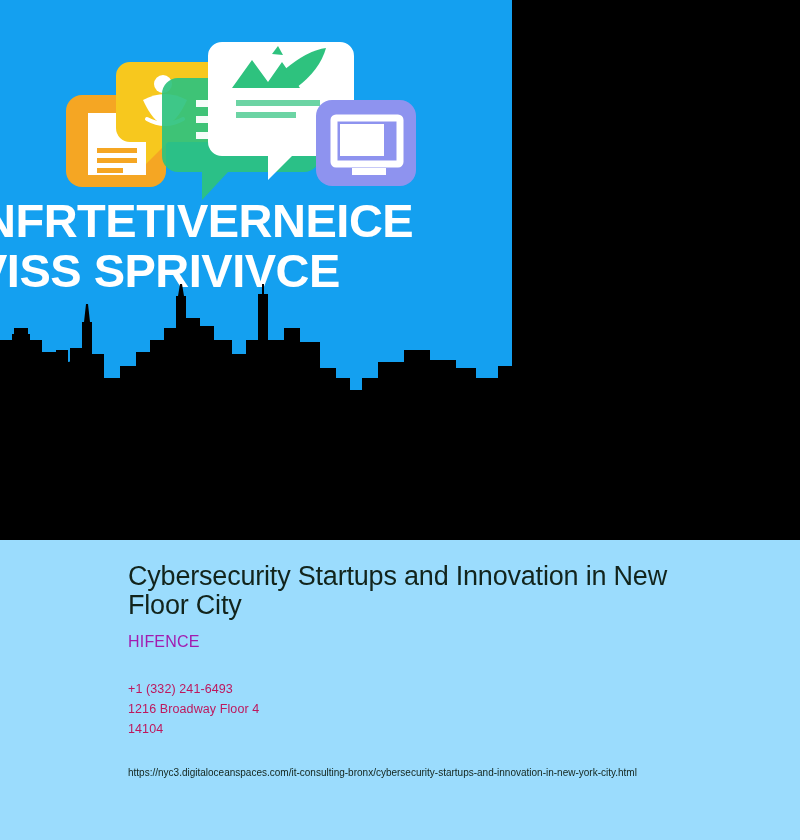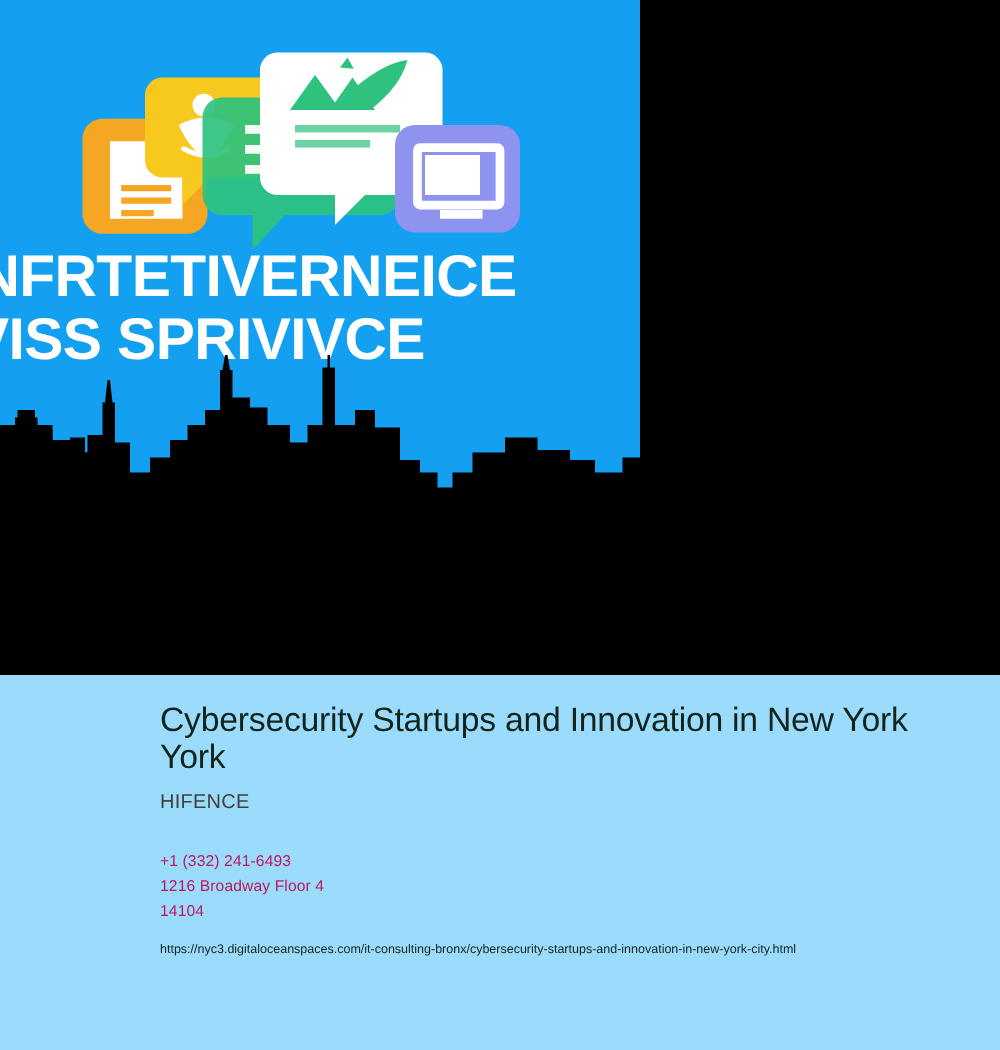--- a/index.html
+++ b/index.html
@@ -109,42 +109,42 @@
     font-family: "Liberation Sans", sans-serif;
     font-weight: 400;
     font-size: 27px;
     line-height: 29px;
     letter-spacing: -0.2px;
     max-width: 600px;
   }
 
   .subtitle {
     margin-top: 12px;
-    color: #404040;
+    color: #a21caf;
     font-family: "Liberation Sans", sans-serif;
     font-weight: 400;
     font-size: 16px;
     line-height: 19px;
     letter-spacing: 0.2px;
   }
 
   .contact-block {
     margin-top: 28px;
   }
   .contact-line {
     color: #be185d;
     font-family: "Liberation Sans", sans-serif;
     font-weight: 400;
     font-size: 12.5px;
     line-height: 20px;
     letter-spacing: 0.1px;
   }
 
   .source-url {
-    margin-top: 14px;
+    margin-top: 27px;
     color: #12241c;
     font-family: "Liberation Sans", sans-serif;
     font-weight: 400;
     font-size: 10px;
     line-height: 14px;
     letter-spacing: 0px;
     white-space: nowrap;
   }
 </style>
 </head>
@@ -226,21 +226,21 @@
             L14 46 L14 58 L0 58 Z"></path>
         </svg>
       </div>
 
     </div>
   </div>
 
   <div class="info-panel">
     <div class="info-inner">
 
-      <h1 class="title">Cybersecurity Startups and Innovation in New York York</h1>
+      <h1 class="title">Cybersecurity Startups and Innovation in New Floor City</h1>
 
       <div class="subtitle">HIFENCE</div>
 
       <div class="contact-block">
         <div class="contact-line">+1 (332) 241-6493</div>
         <div class="contact-line">1216 Broadway Floor 4</div>
         <div class="contact-line">14104</div>
       </div>
 
       <div class="source-url">https://nyc3.digitaloceanspaces.com/it-consulting-bronx/cybersecurity-startups-and-innovation-in-new-york-city.html</div>

